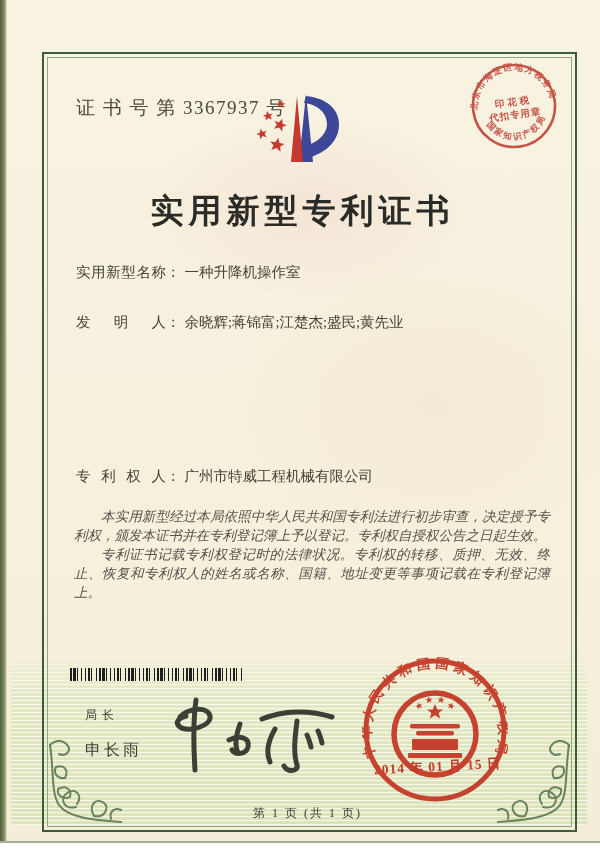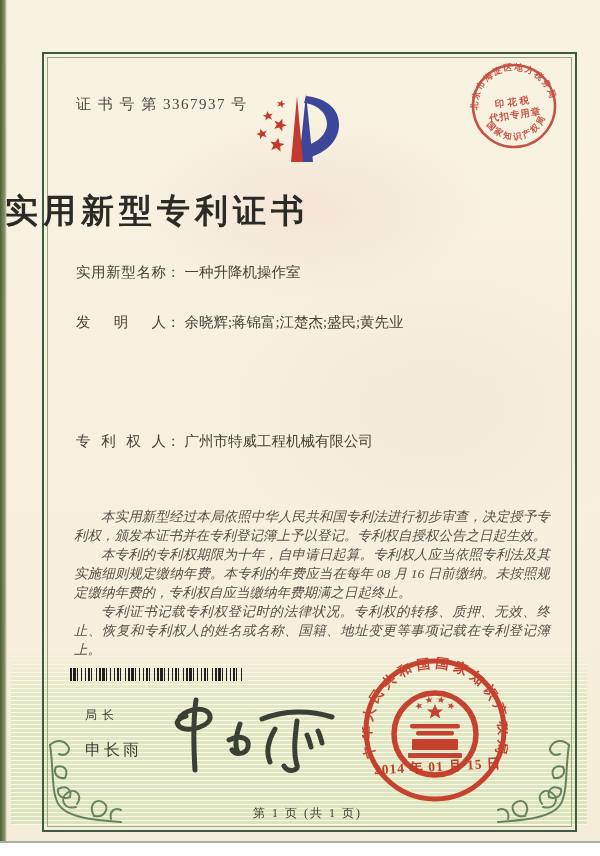--- a/index.html
+++ b/index.html
@@ -17,28 +17,28 @@
   
   .band{position:absolute;left:11px;right:13px;top:648px;bottom:16px;
         background:
           linear-gradient(#f7f0dd 0px, rgba(247,240,221,0) 46px),
           repeating-linear-gradient(to bottom, rgba(255,255,248,.8) 0 1px, rgba(255,255,248,0) 1px 4px),
           linear-gradient(#e6eac8,#dce3ba);}
   
   .frame{position:absolute;left:42px;top:52px;width:531px;height:776px;
          border:2.5px solid #3f5a40;}
   .frame::before{content:"";position:absolute;inset:3px;border:1px solid #93a878;}
-  .certno{position:absolute;left:76px;top:95px;font-size:15px;letter-spacing:1.5px;color:#4a493f;}
-  .title{position:absolute;left:0;right:0;top:189px;margin:0;
+  .certno{position:absolute;left:76px;top:95px;font-size:19px;letter-spacing:1.5px;color:#4a493f;}
+  .title{position:absolute;left:0;right:0;top:189px;margin:0;text-align:center;
          font-size:33px;font-weight:bold;letter-spacing:5px;color:#2a2a26;text-indent:5px;}
   
   .field{position:absolute;left:76px;font-size:14.5px;color:#454439;white-space:nowrap;}
   .field .lbl{display:inline-block;width:90px;text-align:justify;text-align-last:justify;}
   .field .val{padding-left:4px;}
-  .f0{top:263px}.f1{top:313px}.f2{top:357px}.f3{top:399px}.f4{top:432px}.f5{top:483px}
+  .f0{top:263px}.f1{top:313px}.f2{top:357px}.f3{top:399px}.f4{top:467px}.f5{top:483px}
   
   .paras{position:absolute;left:74px;right:50px;top:507px;font-size:13.5px;line-height:19px;
          color:#55524a;font-style:italic;}
   .paras p{margin:0;text-indent:2em;text-align:justify;}
   
   .barcode{position:absolute;left:70px;top:668px;width:172px;height:13px;
         background:
           repeating-linear-gradient(90deg,#1e1e1e 0 1.5px,transparent 1.5px 3px,
             #1e1e1e 3px 5.5px,transparent 5.5px 6.5px,
             #1e1e1e 6.5px 7.5px,transparent 7.5px 11px,
@@ -118,21 +118,20 @@
     </div>
     <div class="field f1">
       <span class="lbl">发　明　人</span><span>：</span><span class="val">余晓辉;蒋锦富;江楚杰;盛民;黄先业</span>
     </div>
     <div class="field f4">
       <span class="lbl">专 利 权 人</span><span>：</span><span class="val">广州市特威工程机械有限公司</span>
     </div>
 
     <div class="paras">
       <p>本实用新型经过本局依照中华人民共和国专利法进行初步审查，决定授予专利权，颁发本证书并在专利登记簿上予以登记。专利权自授权公告之日起生效。</p>
-      <p>本专利的专利权期限为十年，自申请日起算。专利权人应当依照专利法及其实施细则规定缴纳年费。本专利的年费应当在每年 08 月 16 日前缴纳。未按照规定缴纳年费的，专利权自应当缴纳年费期满之日起终止。</p>
       <p>专利证书记载专利权登记时的法律状况。专利权的转移、质押、无效、终止、恢复和专利权人的姓名或名称、国籍、地址变更等事项记载在专利登记簿上。</p>
     </div>
 
     <div class="barcode"></div>
 
     <div class="sig-title">局长</div>
     <div class="sig-name">申长雨</div>
     <svg class="sig-svg" width="182" height="82" viewBox="0 0 182 82">
       <g fill="none" stroke="#3a4033" stroke-width="5" stroke-linecap="round">
         <path d="M 38,6 C 36,20 35,44 37,76"></path>

